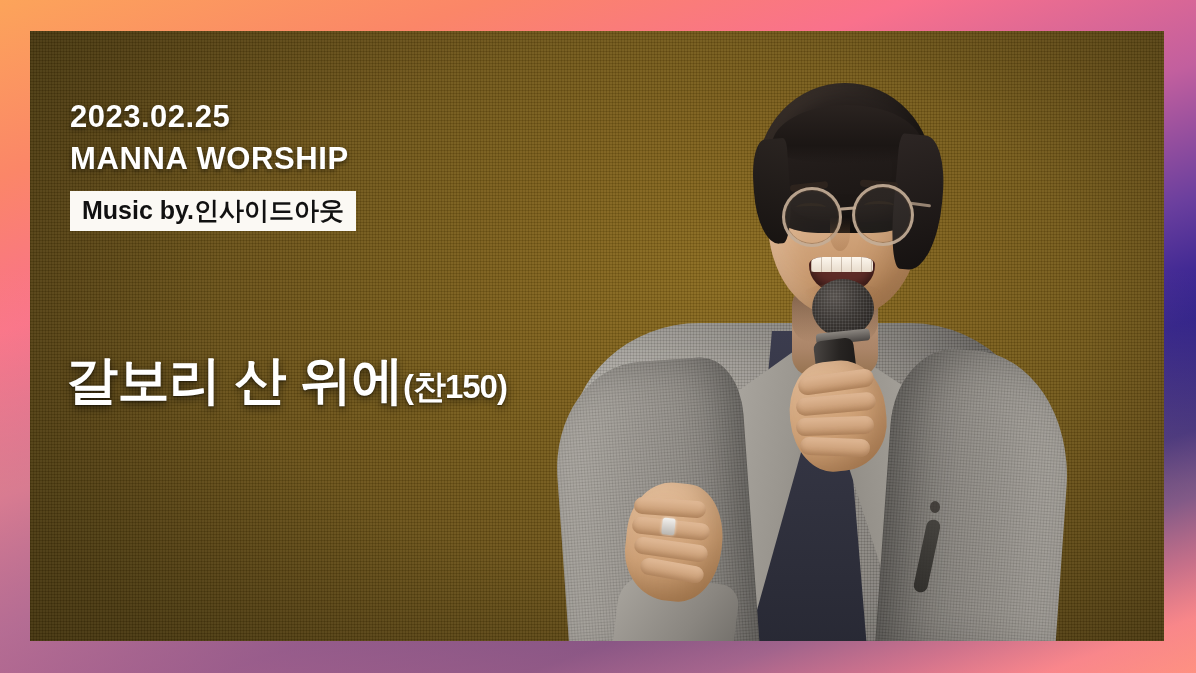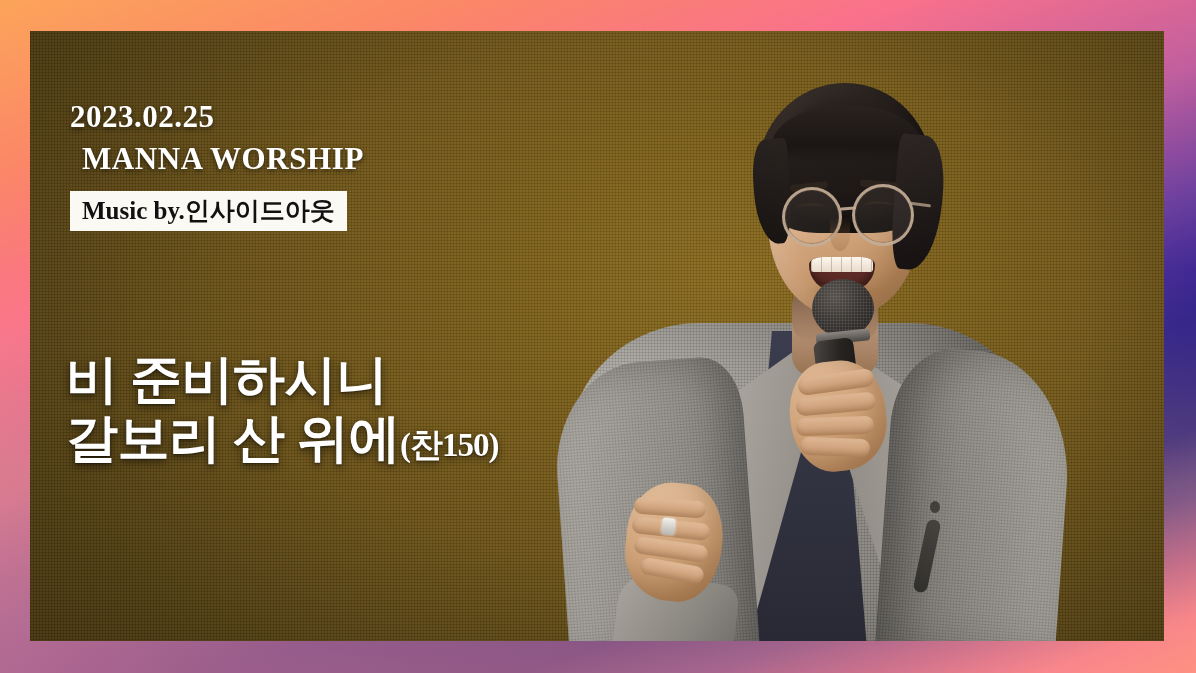--- a/index.html
+++ b/index.html
@@ -365,40 +365,39 @@
   
   .cuff{
     position:absolute; left:586px; top:548px;
     width:120px; height:82px;
     background:linear-gradient(120deg,#a9a59e,#8a8680 60%,#6f6c67);
     border-radius:30px 20px 0 0;
     transform:rotate(7deg);
   }
 
   
-  .overlay { position:absolute; inset:0;font-family:Liberation Serif, serif; }
+  .overlay { position:absolute; inset:0; }
 
   .date{
     position:absolute; left:40px; top:68px;
     color:#ffffff;
     font-size:31px;
     font-weight:700;
     letter-spacing:.5px;
     text-shadow:0 2px 5px rgba(0,0,0,.55);
     white-space:nowrap;
   }
   .title{
     position:absolute; left:40px; top:110px;
     color:#ffffff;
     font-size:31px;
     font-weight:800;
     letter-spacing:.6px;
     text-shadow:0 2px 5px rgba(0,0,0,.55);
     white-space:nowrap;
-    margin-left:12px;
   }
   .music-by{
     position:absolute; left:40px; top:160px;
     background:#fbf9f4;
     color:#111111;
     font-size:25px;
     font-weight:800;
     letter-spacing:0px;
     padding:6px 12px 7px 12px;
     white-space:nowrap;
@@ -495,19 +494,18 @@
 
     <div class="overlay">
 
       <div class="date">2023.02.25</div>
 
       <div class="title">MANNA WORSHIP</div>
 
       <div class="music-by">Music by.인사이드아웃</div>
 
       <div class="lyrics">
-        <div class="lyric-line">비 준비하시니</div>
         <div class="lyric-line"><span>갈보리 산 위에</span><span class="hymn">(찬150)</span></div>
       </div>
 
     </div>
   </div>
 </div>
 
 </body></html>

